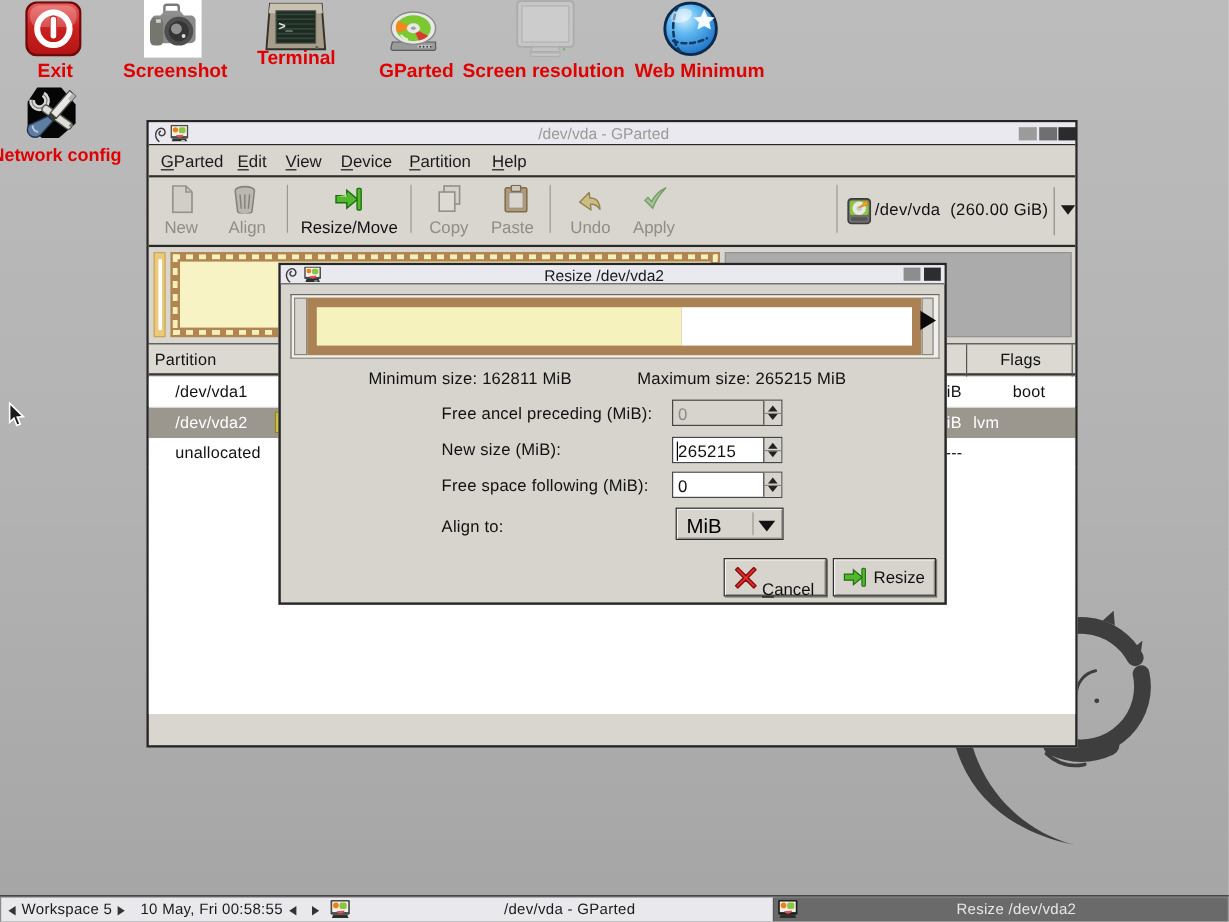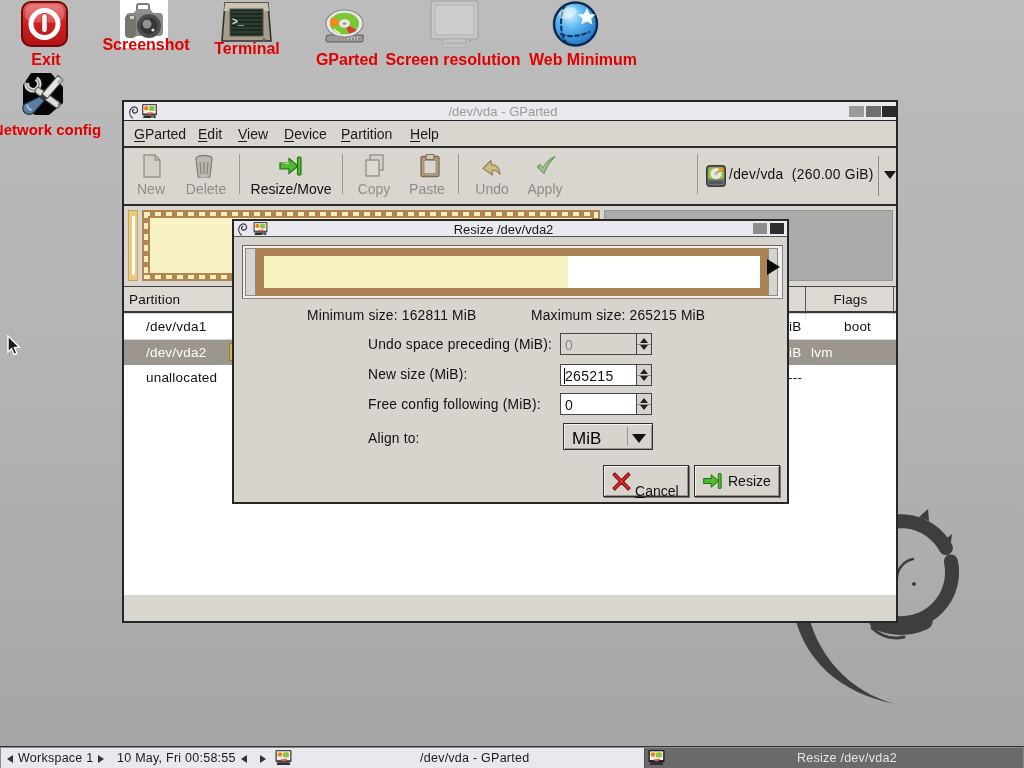--- a/index.html
+++ b/index.html
@@ -73,21 +73,21 @@
     <rect x="17" y="4" width="12" height="9" rx="2" fill="none" stroke="#7a7a7a" stroke-width="2"></rect>
     <path d="M13 14 L17 9 h13 l4 5 z" fill="#909090"></path>
     <rect x="6" y="13" width="37" height="23" rx="4" fill="#8a8a8a"></rect>
     <rect x="5" y="15" width="11" height="23" rx="4" fill="#77766e"></rect>
     <circle cx="29" cy="26" r="12" fill="#4e4e4e"></circle>
     <circle cx="29" cy="26" r="8.5" fill="#353535"></circle>
     <circle cx="27" cy="24" r="4.5" fill="#b9b9b9" opacity="0.7"></circle>
     <circle cx="33" cy="30" r="1.6" fill="#ddd"></circle>
     <rect x="10" y="16" width="4" height="3" fill="#cfcfcf"></rect>
   </svg>
-  <div class="icolabel" style="left:146px;top:36px">Screenshot</div>
+  <div class="icolabel" style="left:146px;top:51px">Screenshot</div>
 
   <svg class="abs" style="left:221px;top:2px" width="51" height="43" viewBox="0 0 51 43">
     <path d="M4 1 h43 l3 38 h-49 z" fill="#a69d8a" stroke="#33312a" stroke-width="1.6"></path>
     <path d="M4 1 h43 l1 8 h-45 z" fill="#c9c2b1"></path>
     <rect x="9" y="7" width="33" height="27" fill="#1c2a20" stroke="#555" stroke-width="1"></rect>
     <path d="M10 10 h31 M10 14 h31 M10 18 h31 M10 22 h31 M10 26 h31 M10 30 h31" stroke="#32463a" stroke-width="1.4"></path>
     <text x="11" y="23" font-size="10" font-weight="bold" fill="#e8e8e8" font-family="Liberation Mono, monospace">&gt;_</text>
     <circle cx="43" cy="37.5" r="1.4" fill="#6a655a"></circle>
   </svg>
   <div class="icolabel" style="left:247px;top:40px">Terminal</div>
@@ -191,21 +191,21 @@
     <svg class="tbi" style="left:16px;opacity:.85" viewBox="0 0 24 24">
         <path d="M4 1 h11 l5 5 v17 h-16 z" fill="#cfcdc6" stroke="#8a887f" stroke-width="1.4"></path>
         <path d="M15 1 v5 h5" fill="none" stroke="#8a887f" stroke-width="1.4"></path>
       </svg>
     <div class="tbl" style="left:27px">New</div>
     <svg class="tbi" style="left:68px;opacity:.85" viewBox="0 0 24 24">
         <ellipse cx="12" cy="4.5" rx="8" ry="3" fill="#b5b3ac" stroke="#75736c" stroke-width="1.3"></ellipse>
         <path d="M4 5 L6 22 a6 2.5 0 0 0 12 0 L20 5" fill="#b5b3ac" stroke="#75736c" stroke-width="1.3"></path>
         <path d="M8 8 L9 20 M12 8 v12 M16 8 L15 20" stroke="#75736c" stroke-width="1.2" fill="none"></path>
       </svg>
-    <div class="tbl" style="left:82px">Delete</div>
+    <div class="tbl" style="left:82px">Align</div>
     <div class="tsep" style="left:115px"></div>
     <svg class="tbi" style="left:154px" viewBox="0 0 24 24">
         <path d="M2 9 h9 V4.5 L20 12 L11 19.5 V15 H2 z" fill="#52b82e" stroke="#1e6e10" stroke-width="1.2"></path>
         <path d="M3 10 h8 V7 L12 8" fill="#a8e68c" stroke="none"></path>
         <rect x="19.5" y="3" width="3.5" height="18" rx="1" fill="#52b82e" stroke="#1e6e10" stroke-width="1.1"></rect>
       </svg>
     <div class="tbl" style="left:167px;color:#111">Resize/Move</div>
     <div class="tsep" style="left:218px"></div>
     <svg class="tbi" style="left:239px;opacity:.85" viewBox="0 0 24 24">
         <rect x="7" y="1" width="13" height="15" fill="#d3d1ca" stroke="#84827b" stroke-width="1.3"></rect>
@@ -299,37 +299,37 @@
     <div class="abs" style="left:2px;top:2px;width:11px;height:48px;background:#d7d4cd;border:1px solid #8a8880"></div>
     <div class="abs" style="left:13px;top:2px;width:512px;height:48px;background:#ab8254">
       <div class="abs" style="left:8px;top:8px;width:304px;height:32px;background:#f6f2bd"></div>
       <div class="abs" style="left:312px;top:8px;width:192px;height:32px;background:#fff"></div>
     </div>
     <div class="abs" style="left:525px;top:2px;width:10px;height:48px;background:#d7d4cd;border:1px solid #8a8880"></div>
     <div class="abs" style="left:524px;top:13px;width:0;height:0;border-top:8px solid transparent;border-bottom:8px solid transparent;border-left:13px solid #0a0a0a"></div>
   </div>
   <div class="dlab" style="left:73px;top:87px">Minimum size: 162811 MiB</div>
   <div class="dlab" style="left:297px;top:87px">Maximum size: 265215 MiB</div>
-  <div class="dlab" style="left:134px;top:116px">Undo space preceding (MiB):</div>
+  <div class="dlab" style="left:134px;top:116px">Free ancel preceding (MiB):</div>
   <div class="spin" style="left:326px;top:112px;background:#d7d4cd">
       <span class="val" style="color:#8b8b85">0</span>
       <span class="btns">
         <span class="uarr"></span>
         <span class="darr"></span>
       </span>
     </div>
   <div class="dlab" style="left:134px;top:146px">New size (MiB):</div>
   <div class="spin" style="left:326px;top:143px">
       <span class="val" style="border-left:1px solid #000;margin-left:-1px">265215</span>
       <span class="btns">
         <span class="uarr"></span>
         <span class="darr"></span>
       </span>
     </div>
-  <div class="dlab" style="left:134px;top:176px">Free config following (MiB):</div>
+  <div class="dlab" style="left:134px;top:176px">Free space following (MiB):</div>
   <div class="spin" style="left:326px;top:172px">
       <span class="val">0</span>
       <span class="btns">
         <span class="uarr"></span>
         <span class="darr"></span>
       </span>
     </div>
   <div class="dlab" style="left:134px;top:210px">Align to:</div>
   <div class="abs" style="left:329px;top:202px;width:90px;height:27px;background:#d7d4cd;border:1px solid #2e2e2e;box-shadow:inset 1px 1px 0 #f4f3f0, inset -1px -1px 0 #979589">
     <span class="abs" style="left:8px;top:5px;font-size:17px">MiB</span>
@@ -347,21 +347,21 @@
         <path d="M2 9 h9 V4.5 L20 12 L11 19.5 V15 H2 z" fill="#52b82e" stroke="#1e6e10" stroke-width="1.2"></path>
         <rect x="19.5" y="3" width="3.5" height="18" rx="1" fill="#52b82e" stroke="#1e6e10" stroke-width="1.1"></rect>
       </svg>
     <span class="abs" style="left:33px;top:7px">Resize</span>
   </div>
 </div>
 <div id="taskbar">
   <div class="abs" style="left:1px;top:1px;width:644px;height:20px;background:#e9e9ed;border-right:1px solid #555"></div>
   <div class="abs" style="left:645px;top:1px;width:378px;height:20px;background:#6a6a6a"></div>
   <div class="abs" style="left:7px;top:8px;width:0;height:0;border-top:4px solid transparent;border-bottom:4px solid transparent;border-right:6px solid #333"></div>
-  <div class="abs" style="left:18px;top:4px;font-size:12.5px;color:#1a1a1a">Workspace 1</div>
+  <div class="abs" style="left:18px;top:4px;font-size:12.5px;color:#1a1a1a">Workspace 5</div>
   <div class="abs" style="left:98px;top:8px;width:0;height:0;border-top:4px solid transparent;border-bottom:4px solid transparent;border-left:6px solid #333"></div>
   <div class="abs" style="left:117px;top:4px;font-size:12.5px;color:#1a1a1a">10 May, Fri 00:58:55</div>
   <div class="abs" style="left:241px;top:8px;width:0;height:0;border-top:4px solid transparent;border-bottom:4px solid transparent;border-right:6px solid #333"></div>
   <div class="abs" style="left:260px;top:8px;width:0;height:0;border-top:4px solid transparent;border-bottom:4px solid transparent;border-left:6px solid #333"></div>
   <svg class="abs" style="left:275px;top:3px" width="17" height="15" viewBox="0 0 15 14">
       <rect x="0" y="0" width="15" height="11.4" rx="1" fill="#4a4a48"></rect>
       <rect x="1.3" y="1.2" width="12.4" height="8.2" fill="#f2f1ec"></rect>
       <circle cx="4.2" cy="4.2" r="2.2" fill="#ee7e18"></circle>
       <rect x="7" y="2" width="5.6" height="5" rx="1.5" fill="#8cc63e"></rect>
       <path d="M4.5 8.8 a3.5 3.5 0 0 0 6.5 -0.6 z" fill="#e05050"></path>

